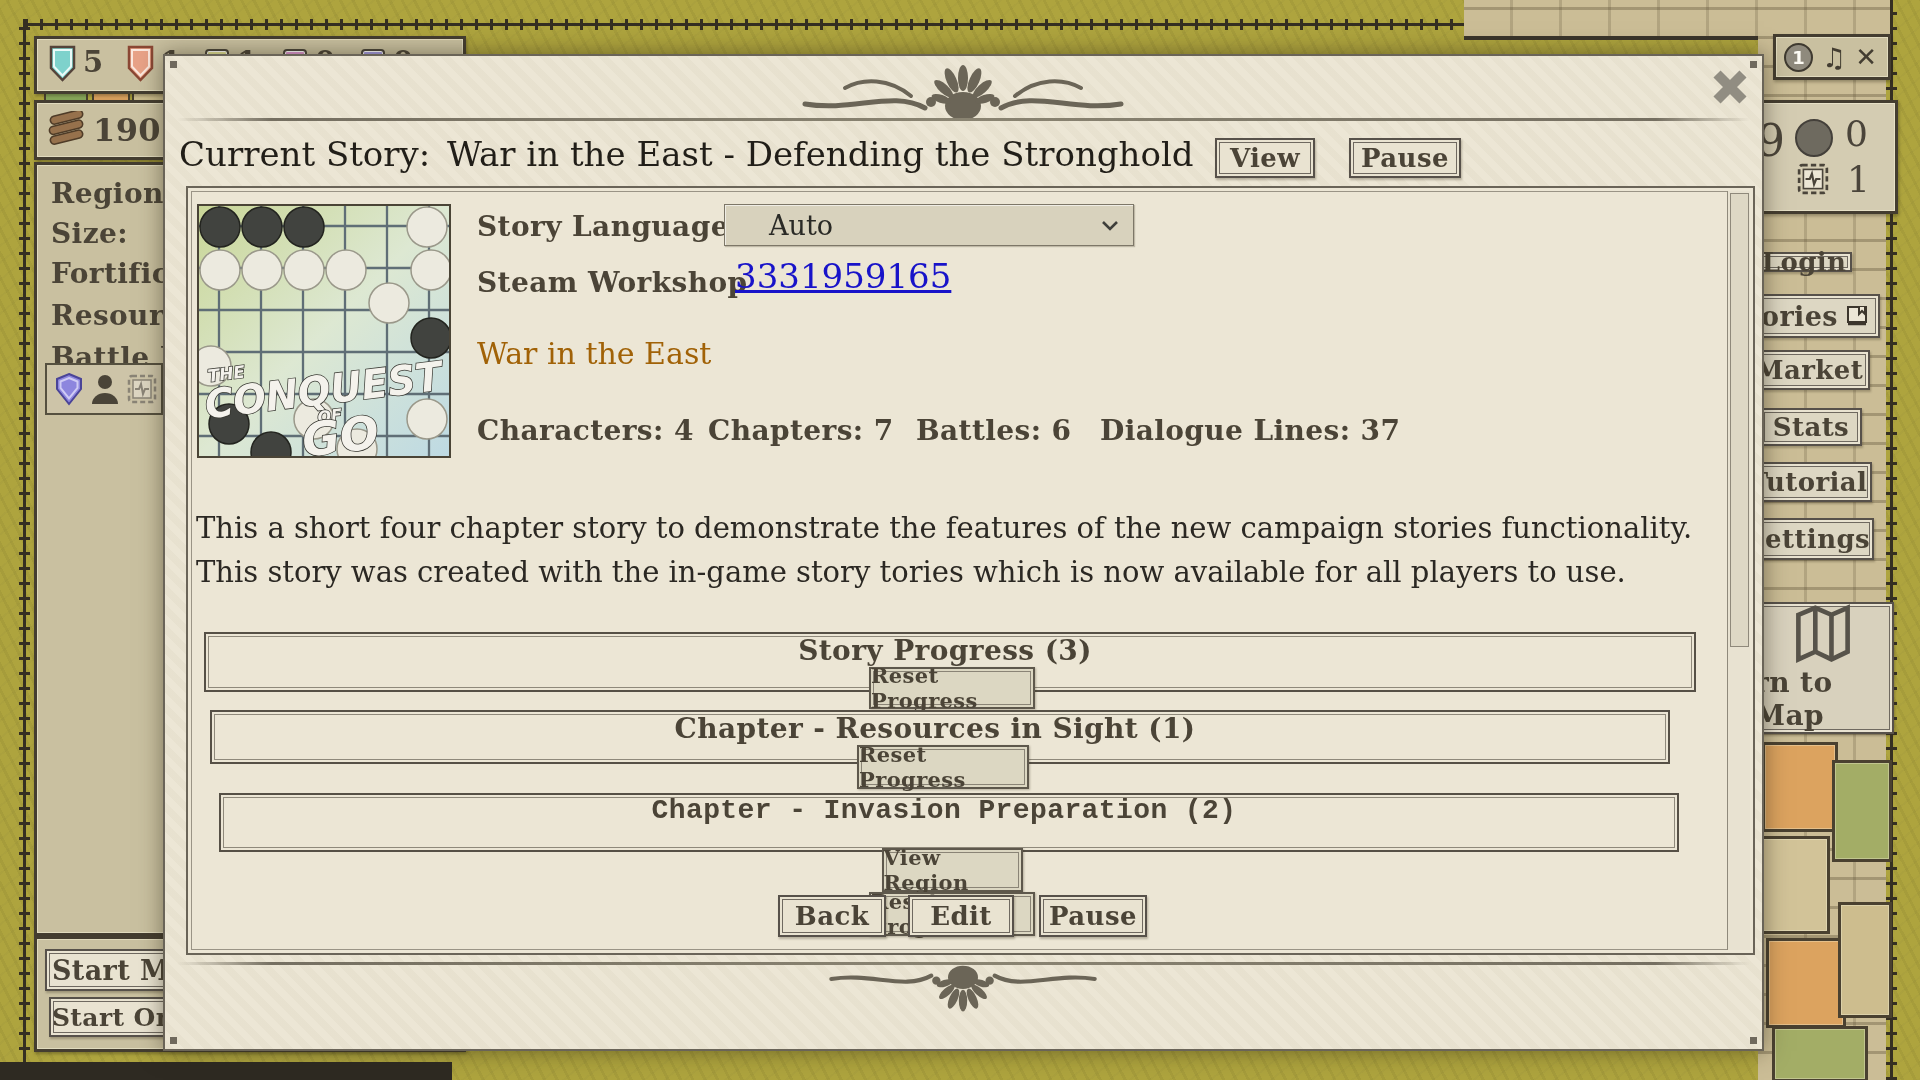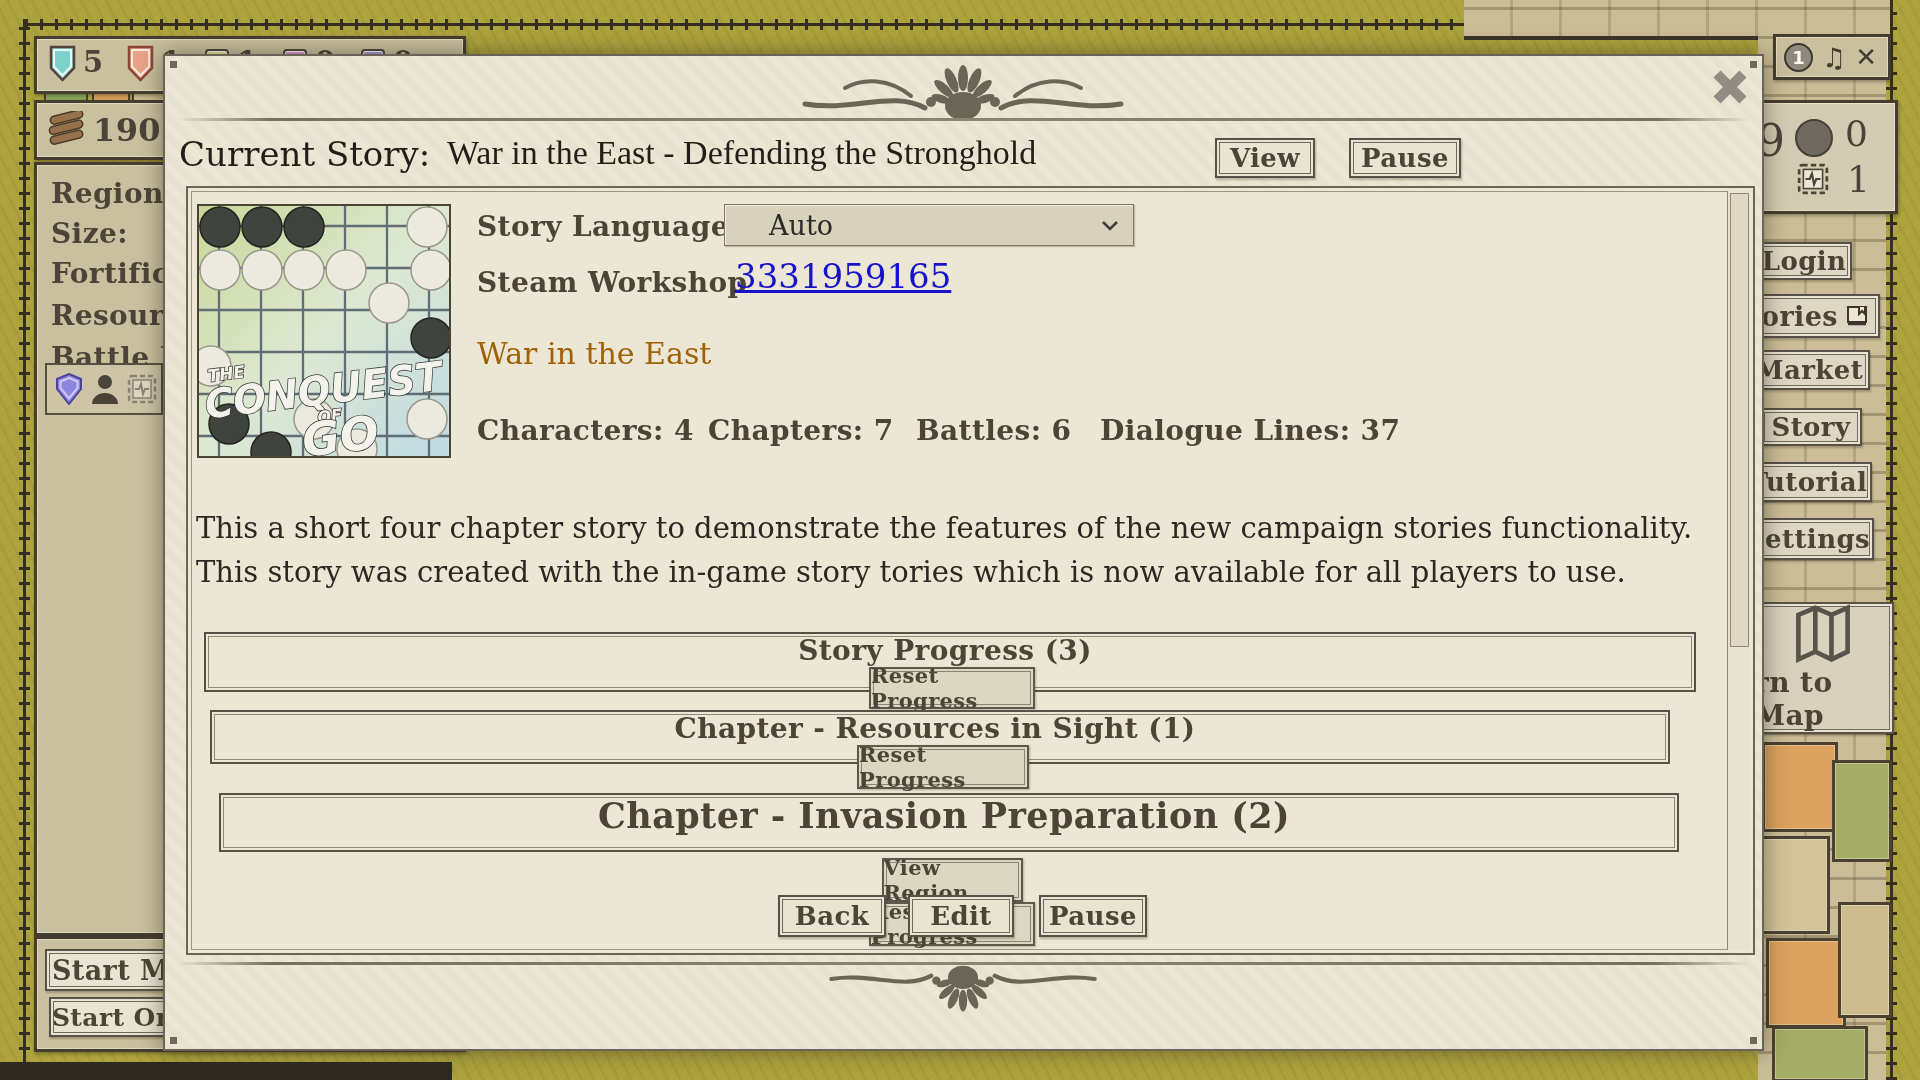--- a/index.html
+++ b/index.html
@@ -144,36 +144,36 @@
     <div class="abs" style="left:40px;top:16px;width:34px;height:34px;border-radius:50%;background:#6e6a5f;border:2px solid #44403a;"></div>
     <span class="abs" style="left:90px;top:10px;font-size:36px;color:#4a443a;">0</span>
     <svg class="abs" style="left:42px;top:60px;" width="32" height="32" viewBox="0 0 30 30">
       <rect x="2" y="2" width="26" height="26" rx="3" fill="none" stroke="#4a443a" stroke-width="2.5" stroke-dasharray="5 3"></rect>
       <rect x="6" y="6" width="18" height="18" fill="#ece6d5" stroke="#4a443a" stroke-width="1.5"></rect>
       <polyline points="8,15 12,15 14,10 16,20 18,15 22,15" fill="none" stroke="#4a443a" stroke-width="2"></polyline>
     </svg>
     <span class="abs" style="left:92px;top:56px;font-size:36px;color:#4a443a;">1</span>
   </div>
 
-  <div class="btn abs" style="left:1756px;top:242px;width:96px;height:38px;background:#ddd7c3;">
+  <div class="btn abs" style="left:1756px;top:252px;width:96px;height:20px;background:#ddd7c3;">
     <span class="stamp" style="font-size:26px;">Login</span>
   </div>
   <div class="btn abs" style="left:1738px;top:294px;width:142px;height:44px;background:#ddd7c3;gap:8px;">
     <span class="stamp" style="font-size:27px;">tories</span>
     <svg width="24" height="22" viewBox="0 0 24 22">
       <rect x="2" y="2" width="18" height="15" fill="#ece6d5" stroke="#3c362c" stroke-width="2"></rect>
       <path d="M13,2 v7 l3,-3 l3,3 v-7" fill="#ece6d5" stroke="#3c362c" stroke-width="2"></path>
       <path d="M2,19 h18" stroke="#3c362c" stroke-width="2.5"></path>
     </svg>
   </div>
   <div class="btn abs" style="left:1748px;top:350px;width:122px;height:40px;background:#ddd7c3;">
     <span class="stamp" style="font-size:26px;">Market</span>
   </div>
   <div class="btn abs" style="left:1760px;top:408px;width:102px;height:38px;background:#ddd7c3;">
-    <span class="stamp" style="font-size:26px;">Story</span>
+    <span class="stamp" style="font-size:26px;">Stats</span>
   </div>
   <div class="btn abs" style="left:1744px;top:462px;width:128px;height:40px;background:#ddd7c3;">
     <span class="stamp" style="font-size:26px;">Tutorial</span>
   </div>
   <div class="btn abs" style="left:1742px;top:518px;width:132px;height:42px;background:#ddd7c3;">
     <span class="stamp" style="font-size:26px;">Settings</span>
   </div>
 
   <div class="btn abs" style="left:1752px;top:602px;width:142px;height:132px;background:#d8d1bd;flex-direction:column;gap:2px;">
     <svg width="72" height="78" viewBox="0 0 74 78">
@@ -211,21 +211,21 @@
         <path d="M222,34 C244,16 270,16 288,26" stroke-width="4"></path>
       </g>
     </svg>
     <div class="abs rule" style="left:12px;top:62px;width:1573px;"></div>
 
     <svg class="abs" style="left:1544px;top:10px;cursor:pointer;" width="42" height="42" viewBox="0 0 42 42">
       <path d="M8,8 L34,34 M34,8 L8,34" stroke="#918d82" stroke-width="10" stroke-linecap="butt"></path>
     </svg>
 
     <span class="abs" style="left:14px;top:78px;font-size:34px;color:#211e18;">Current Story:</span>
-    <span class="abs" style="left:282px;top:78px;font-size:34px;color:#211e18;font-family:Liberation Serif, serif;">War in the East - Defending the Stronghold</span>
+    <span class="abs" style="left:282px;top:78px;font-size:34px;color:#211e18;">War in the East - Defending the Stronghold</span>
     <div class="btn abs" style="left:1050px;top:82px;width:100px;height:40px;">
       <span class="stamp" style="font-size:26px;">View</span>
     </div>
     <div class="btn abs" style="left:1184px;top:82px;width:112px;height:40px;">
       <span class="stamp" style="font-size:26px;">Pause</span>
     </div>
 
     <div class="abs innerpanel">
 
       <div class="abs" style="right:3px;top:3px;width:22px;height:759px;border-left:1px solid #8f897b;background:#e8e2d1;">
@@ -313,21 +313,21 @@
         <span class="stamp" style="font-size:28px;">Chapter - Resources in Sight (1)</span>
         <div class="btn-reset" style="width:172px;height:44px;margin-left:16px;">
           <span class="stamp" style="font-size:21px;">Reset Progress</span>
         </div>
         <svg style="margin-left:auto;" width="34" height="20" viewBox="0 0 34 20">
           <polyline class="chev" points="4,3 17,17 30,3"></polyline>
         </svg>
       </div>
 
       <div class="abs accordion" style="left:31px;top:605px;width:1460px;height:59px;padding:0 22px 0 12px;">
-        <span class="stamp" style="font-size:35px;">Chapter - Invasion Preparation (2)</span>
+        <span class="stamp" style="font-size:28px;font-family:Liberation Mono, monospace;">Chapter - Invasion Preparation (2)</span>
         <div class="btn-reset" style="width:141px;height:44px;margin-left:16px;margin-top:22px;">
           <span class="stamp" style="font-size:21px;">View Region</span>
         </div>
         <div class="btn-reset" style="width:166px;height:44px;margin-left:16px;">
           <span class="stamp" style="font-size:21px;">Reset Progress</span>
         </div>
         <svg style="margin-left:auto;" width="34" height="20" viewBox="0 0 34 20">
           <polyline class="chev" points="4,3 17,17 30,3"></polyline>
         </svg>
       </div>

